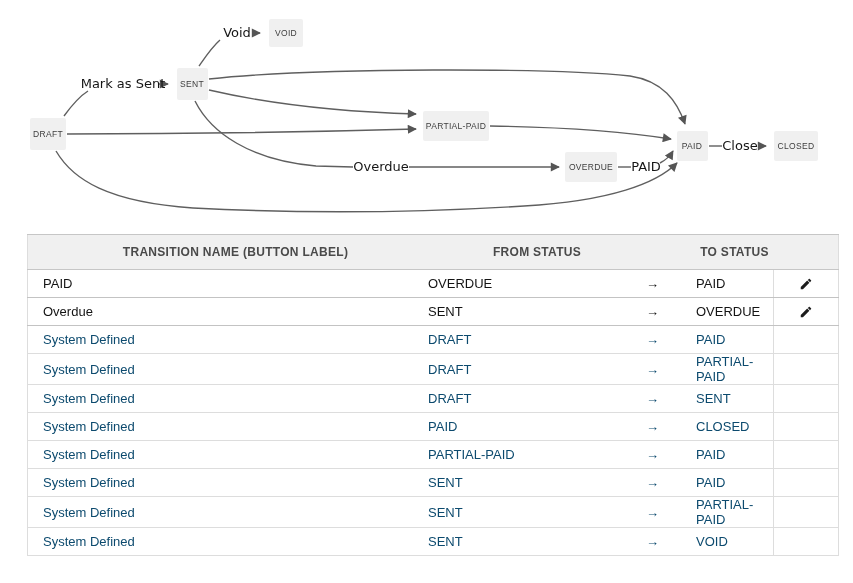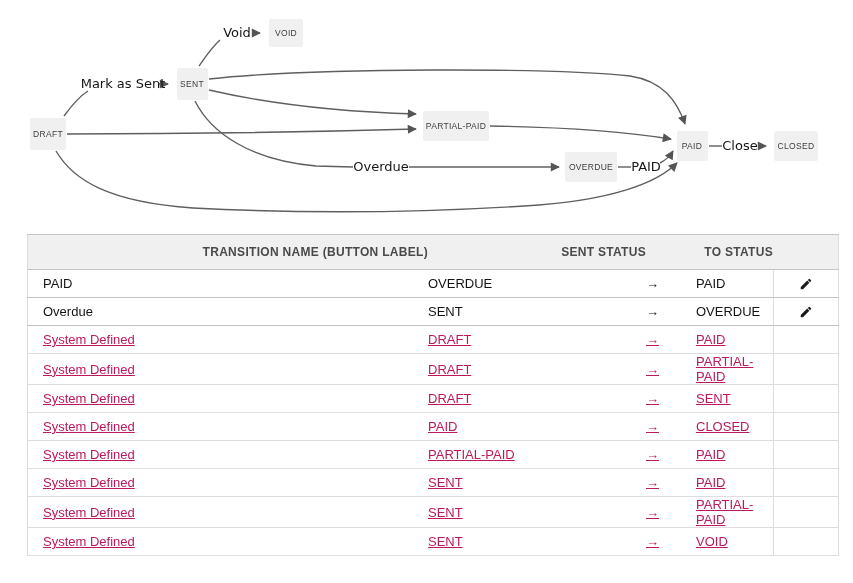--- a/index.html
+++ b/index.html
@@ -7,25 +7,25 @@
   .diagram{width:853px;height:228px;}
   .diagram svg{display:block;}
   .edge{fill:none;stroke:#5f5f5f;stroke-width:1.4;}
   .node-box{fill:#f0f0f0;stroke:none;}
   .node-label{font-family:"Liberation Sans",sans-serif;font-size:8.5px;fill:#3d3d3d;letter-spacing:.3px;text-anchor:middle;}
   .edge-label{font-family:"DejaVu Sans",sans-serif;font-size:13px;fill:#161616;text-anchor:middle;}
   table{border-collapse:collapse;table-layout:fixed;width:797px;margin:6px 0 0 27px;
         border-left:1px solid #ddd;border-right:1px solid #ddd;}
   thead tr{height:35px;background:#f0f0f0;}
   th{border-top:1px solid #c6c6c6;border-bottom:1px solid #c6c6c6;font-size:12px;font-weight:bold;
-     color:#4a4a4a;text-align:right;letter-spacing:.3px;padding:0;}
+     color:#4a4a4a;text-align:center;letter-spacing:.3px;padding:0;}
   tbody tr{height:28px;}
   td{font-size:13px;padding:0;border-bottom:1px solid #ddd;}
   tr.active td{color:#141414;border-bottom-color:#c3c3c3;}
-  tr.system td{color:#be185d;text-decoration:underline;}
+  tr.system td{color:#0c4a6e;}
   .col-name{width:385px;}
   .col-from{width:218px;}
   .col-arrow{width:50px;}
   .col-to{width:77px;margin-top:40px;}
   .col-actions{width:65px;}
   th.col-name, td.col-name{padding-left:15px;}
   td.col-actions{border-left:1px solid #ddd;text-align:center;}
   .arrow-cell{font-size:13px;}
   .pencil{cursor:pointer;vertical-align:middle;}
 </style>
@@ -90,21 +90,21 @@
       <rect class="node-box" x="774" y="131" width="44" height="30" rx="2"></rect>
       <text class="node-label" x="796" y="149">CLOSED</text>
     </g>
   </svg>
 </div>
 
 <table>
   <thead>
     <tr>
       <th class="col-name">TRANSITION NAME (BUTTON LABEL)</th>
-      <th class="col-from">SENT STATUS</th>
+      <th class="col-from">FROM STATUS</th>
       <th class="col-arrow"></th>
       <th class="col-to">TO STATUS</th>
       <th class="col-actions"></th>
     </tr>
   </thead>
   <tbody>
     <tr class="active">
       <td class="col-name">PAID</td>
       <td class="col-from">OVERDUE</td>
       <td class="col-arrow arrow-cell">→</td>

